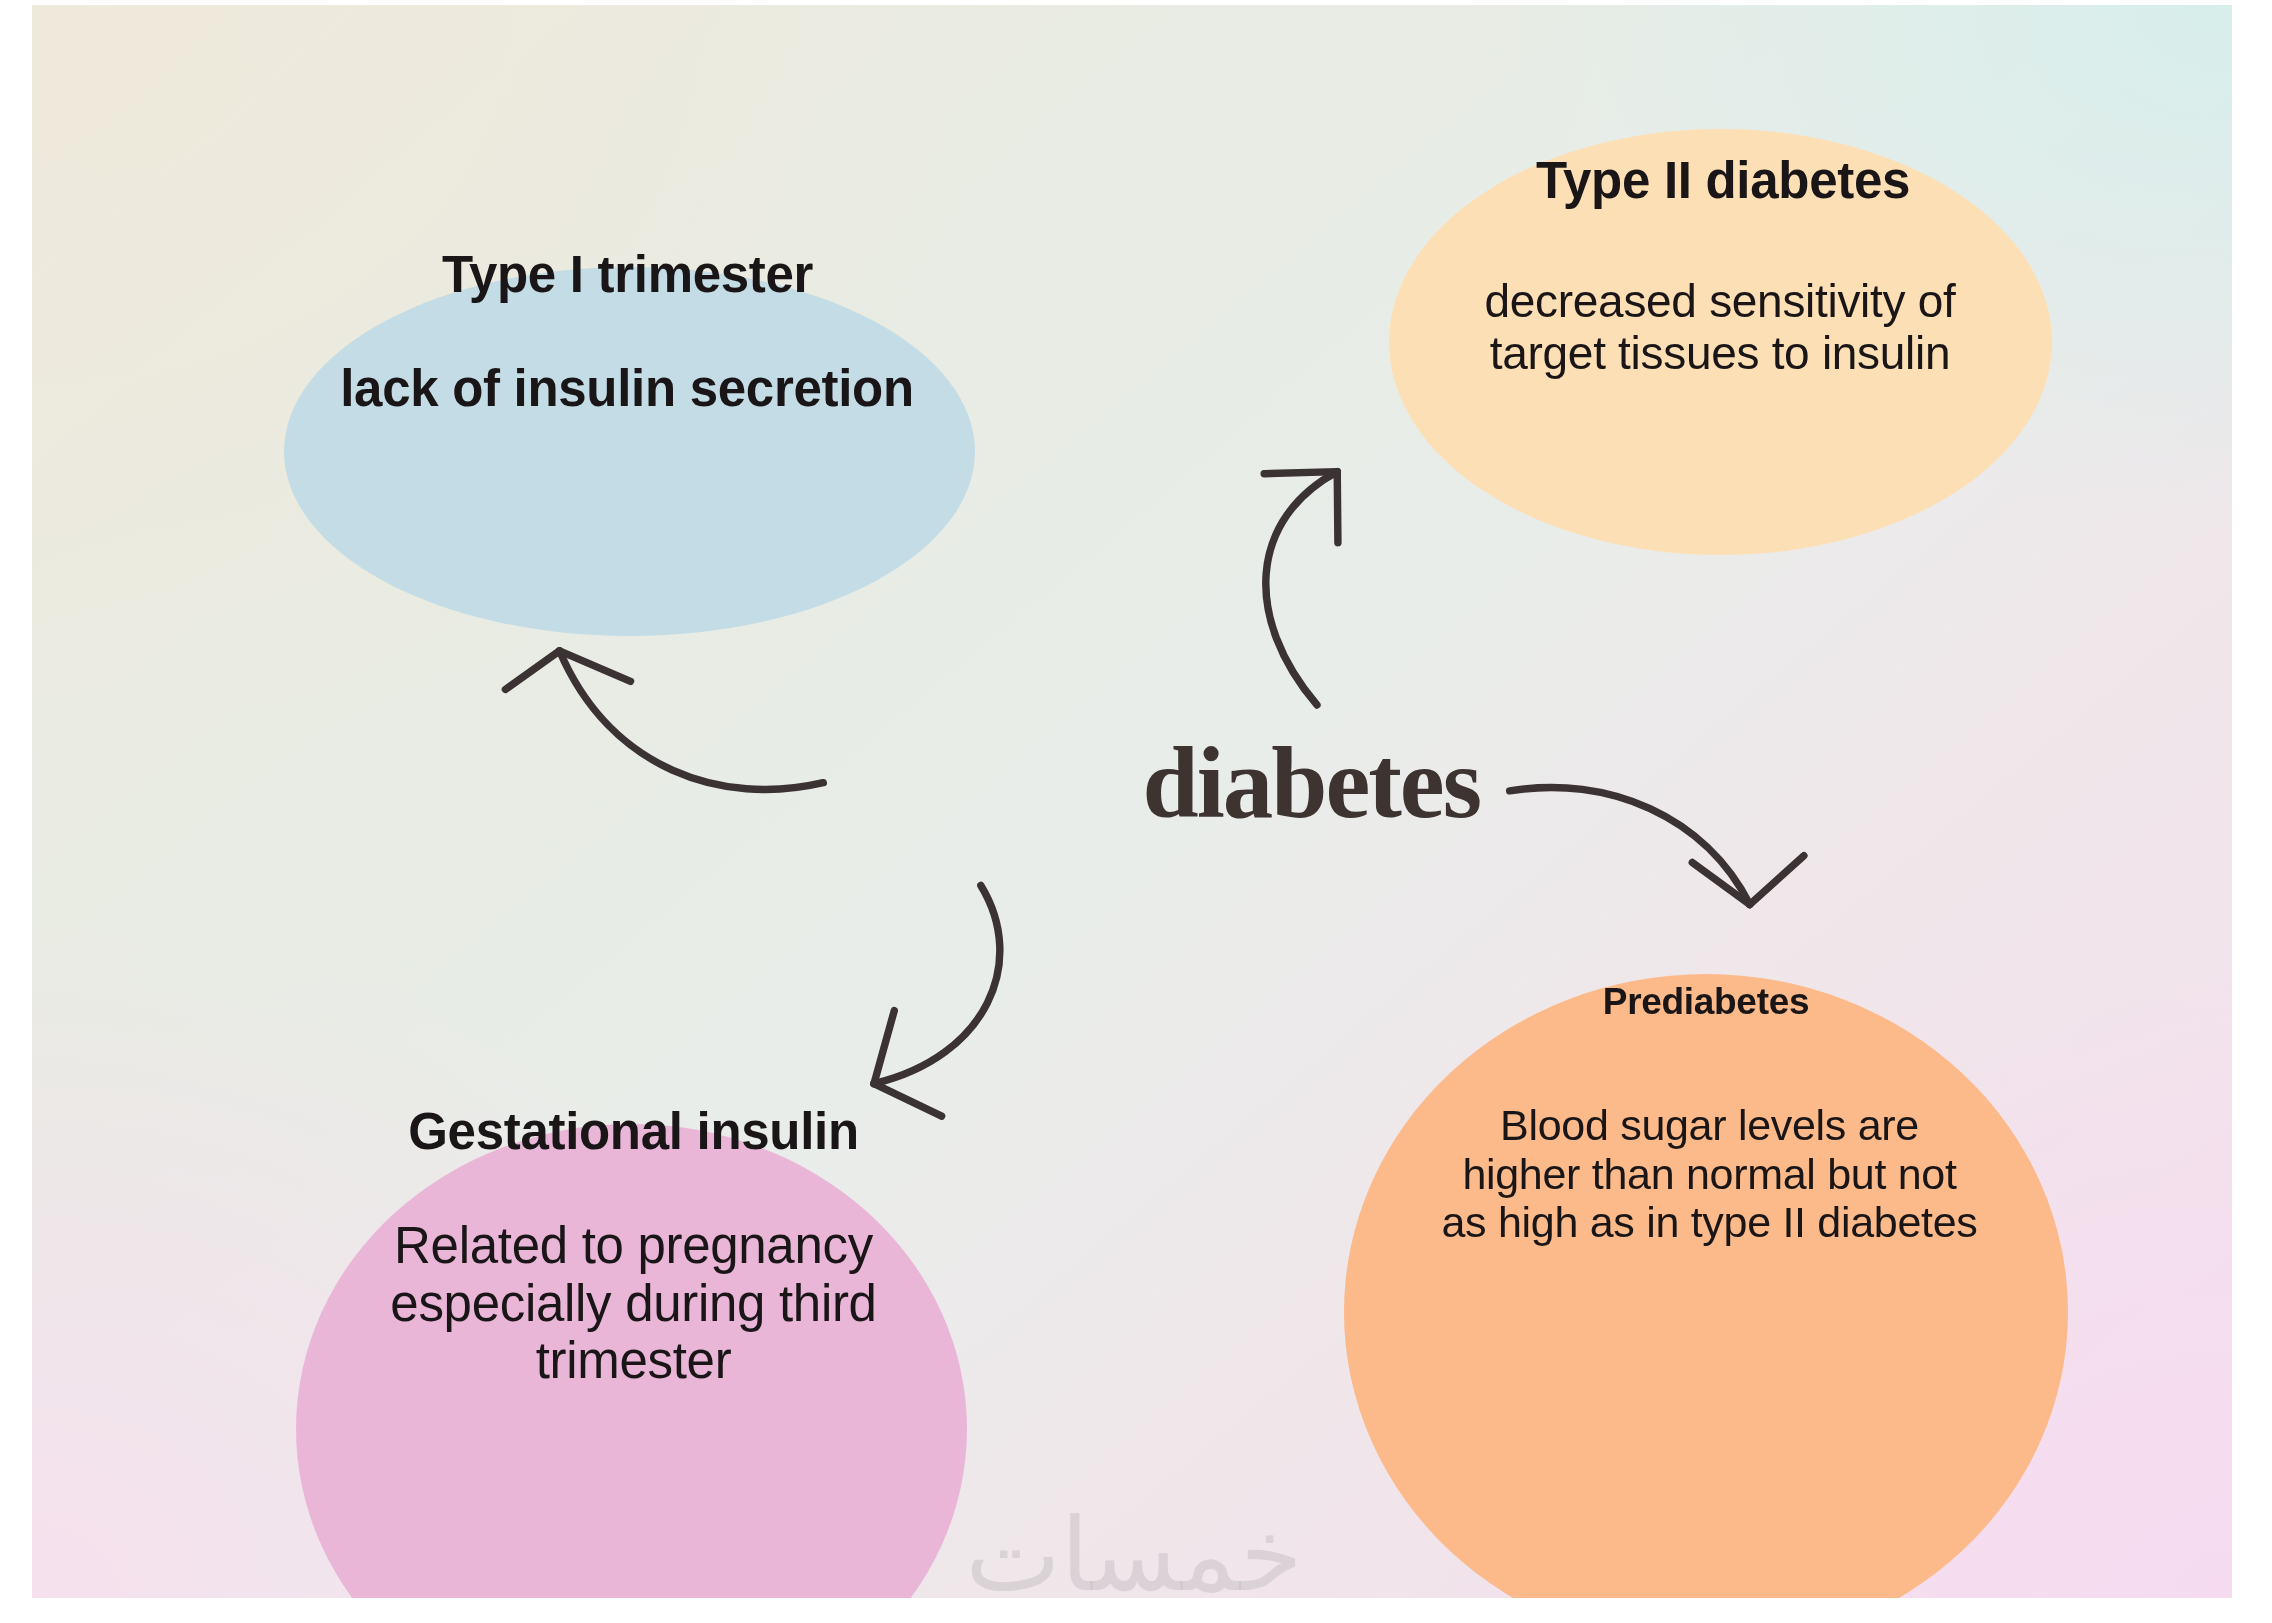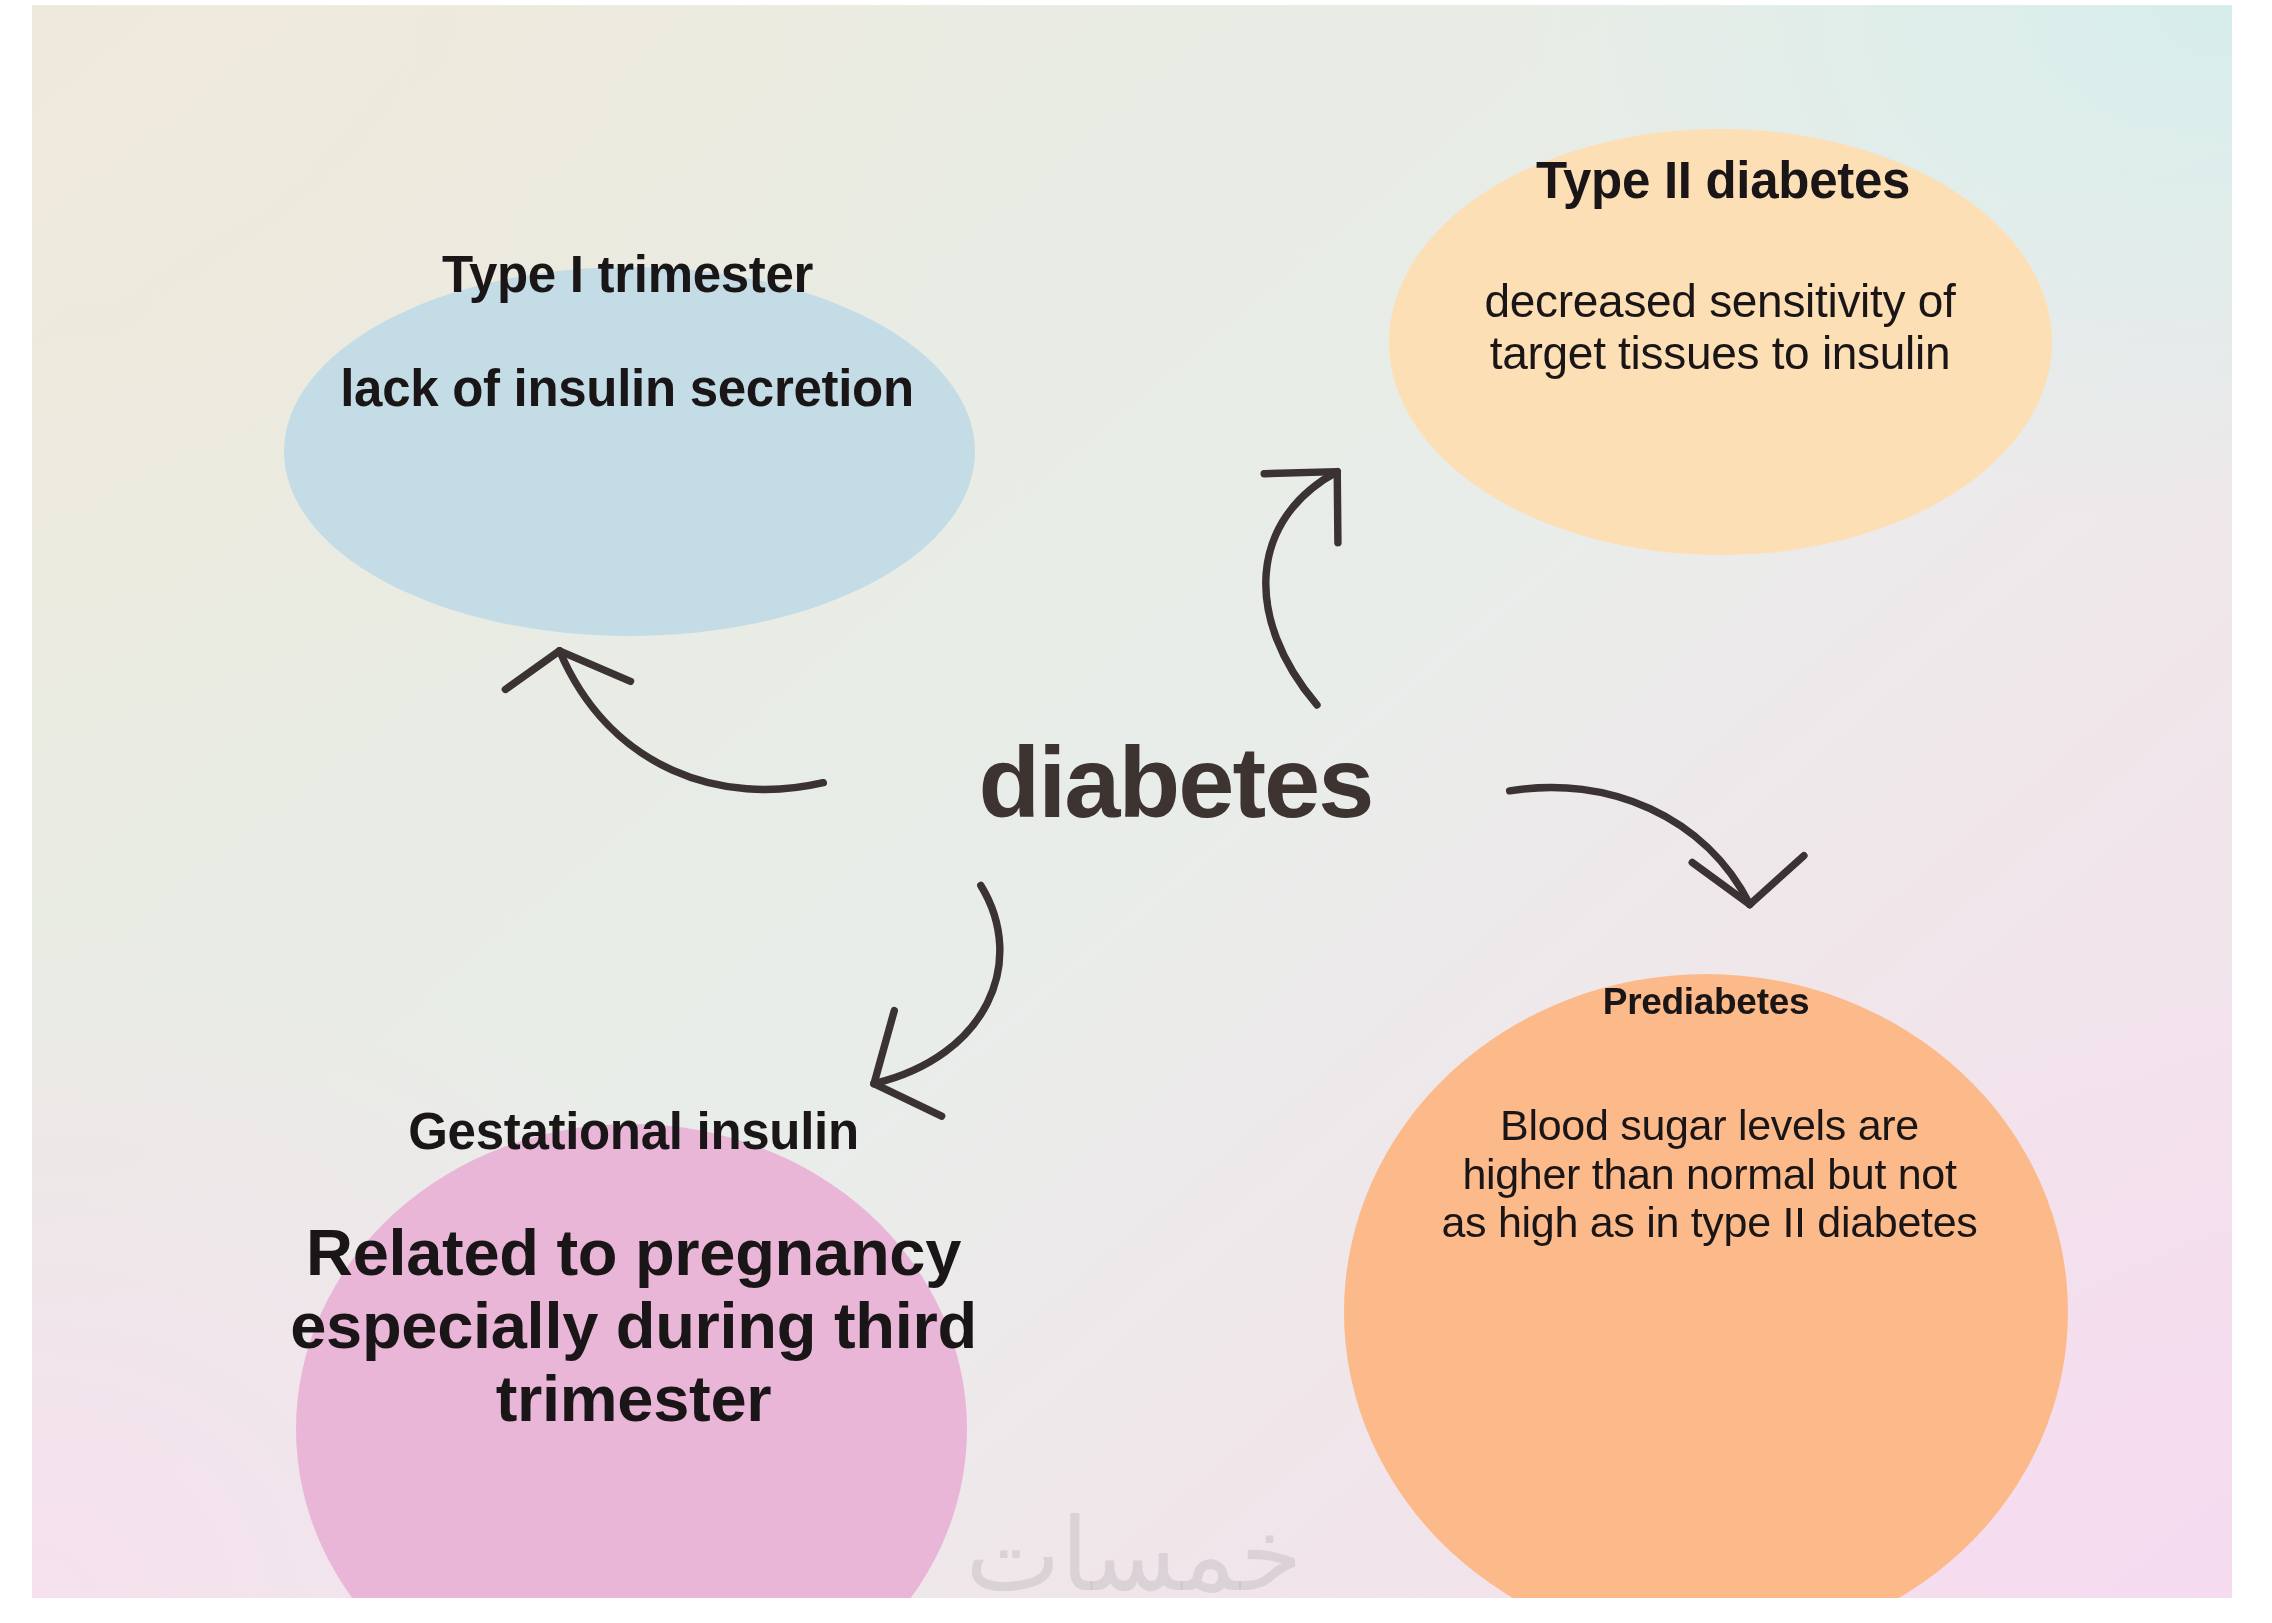--- a/index.html
+++ b/index.html
@@ -72,39 +72,39 @@
   #desc-type1   { left: 196px;  top: 355px;  width: 798px; font-size: 51px; font-weight: bold; }
 
   
   #bubble-type2 { left: 1357px; top: 124px;  width: 663px;  height: 426px;  background: #fddfb6; }
   #title-type2  { left: 1346px; top: 147px;  width: 690px; font-size: 51px; }
   #desc-type2   { left: 1326px; top: 271px;  width: 724px; font-size: 46px; }
 
   
   #bubble-gest  { left: 264px;  top: 1119px; width: 671px;  height: 610px;  background: #eab6d8; }
   #title-gest   { left: 243px;  top: 1098px; width: 717px; font-size: 51px; }
-  #desc-gest    { left: 243px;  top: 1212px; width: 717px; font-size: 65px; font-weight: bold; }
+  #desc-gest    { left: 243px;  top: 1212px; width: 717px; font-size: 51px; }
 
   
   #bubble-pre   { left: 1312px; top: 969px; width: 724px; height: 676px; background: #fcba8a; }
   #title-pre    { left: 1312px; top: 976px; width: 724px; font-size: 37px; }
   #desc-pre     { left: 1211px; top: 1096px; width: 933px; font-size: 43px; }
 
   
   #center-title {
     position: absolute;
     left: 839px;
     top: 720px;
     width: 609px;
     font-size: 101px;
     font-weight: bold;
     color: #3d3432;
     letter-spacing: -2px;
-    text-align: center;
-    font-family: Liberation Sans, sans-serif;
+    text-align: right;
+    font-family: Liberation Serif, serif;
   }
 
   
   #arrow-layer {
     position: absolute;
     inset: 0;
     pointer-events: none;
   }
   #arrow-layer path {
     fill: none;

